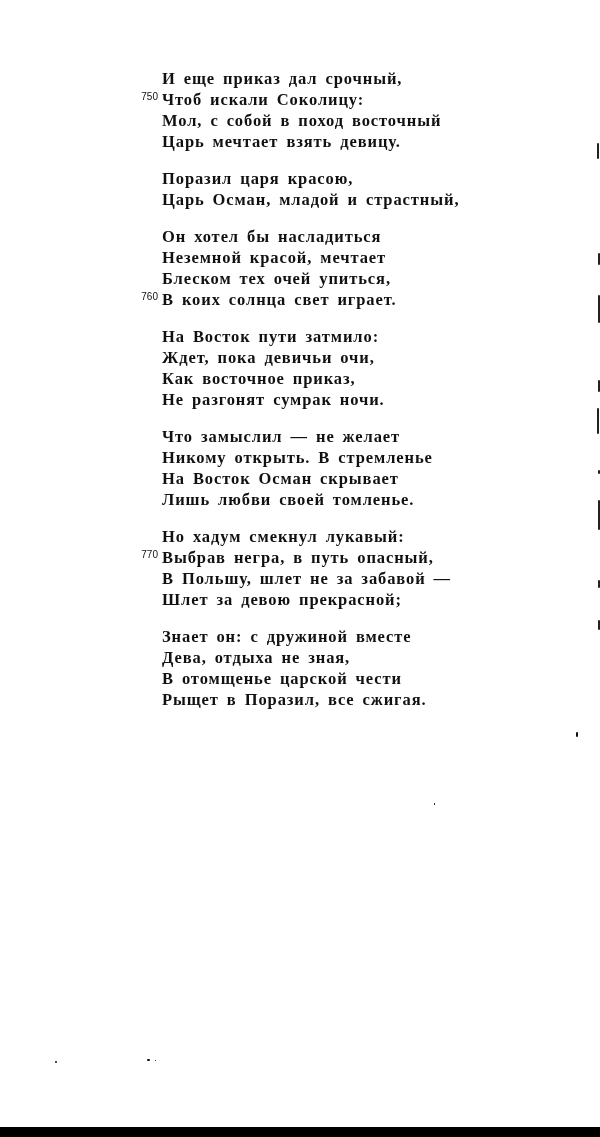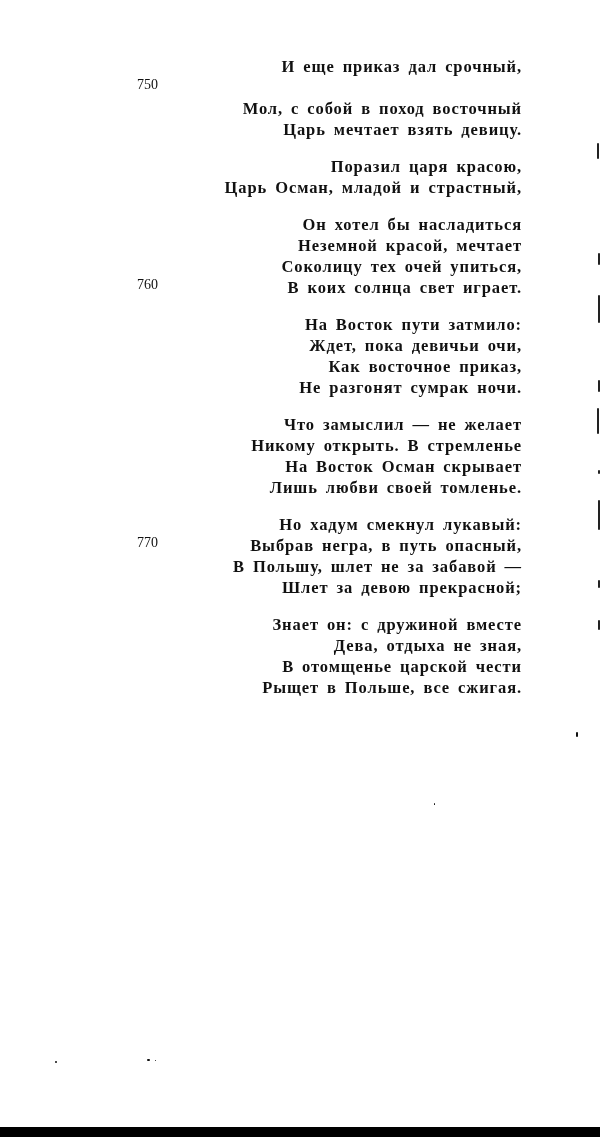--- a/index.html
+++ b/index.html
@@ -16,44 +16,43 @@
       color: #111111;
     }
     .page {
       position: absolute;
       left: 0; top: 0;
       width: 600px; height: 1137px;
     }
     .poem {
       position: absolute;
       left: 162px;
-      top: 56px;
+      top: 68px;
       width: 360px;
-      text-align: right;
     }
     .stanza {
       margin: 0 0 16px 0;
     }
     .line {
       position: relative;
       height: 21px;
       line-height: 21px;
       font-size: 16.5px;
       font-weight: bold;
       letter-spacing: 0.9px;
       word-spacing: 3px;
       white-space: nowrap;
     }
     .line-number {
       position: absolute;
       right: 100%;
       margin-right: 4px;
       top: -3px;
-      font-family: Liberation Serif, serif;
-      font-size: 14px;
+      font-family: Liberation Sans, sans-serif;
+      font-size: 10px;
       font-weight: normal;
       letter-spacing: 0;
     }
     
     .speck {
       position: absolute;
       background: #111;
       border-radius: 1px;
     }
     .right-edge-speck {
@@ -73,34 +72,34 @@
   </style>
 </head>
 <body>
 
 <div class="page">
 
   <div class="poem">
 
     <div class="stanza">
       <div class="line"><span>И еще приказ дал срочный,</span></div>
-      <div class="line"><span class="line-number">750</span></div>
+      <div class="line"><span class="line-number">750</span><span>Чтоб искали Соколицу:</span></div>
       <div class="line"><span>Мол, с собой в поход восточный</span></div>
       <div class="line"><span>Царь мечтает взять девицу.</span></div>
     </div>
 
     <div class="stanza">
       <div class="line"><span>Поразил царя красою,</span></div>
       <div class="line"><span>Царь Осман, младой и страстный,</span></div>
     </div>
 
     <div class="stanza">
       <div class="line"><span>Он хотел бы насладиться</span></div>
       <div class="line"><span>Неземной красой, мечтает</span></div>
-      <div class="line"><span>Соколицу тех очей упиться,</span></div>
+      <div class="line"><span>Блеском тех очей упиться,</span></div>
       <div class="line"><span class="line-number">760</span><span>В коих солнца свет играет.</span></div>
     </div>
 
     <div class="stanza">
       <div class="line"><span>На Восток пути затмило:</span></div>
       <div class="line"><span>Ждет, пока девичьи очи,</span></div>
       <div class="line"><span>Как восточное приказ,</span></div>
       <div class="line"><span>Не разгонят сумрак ночи.</span></div>
     </div>
 
@@ -115,21 +114,21 @@
       <div class="line"><span>Но хадум смекнул лукавый:</span></div>
       <div class="line"><span class="line-number">770</span><span>Выбрав негра, в путь опасный,</span></div>
       <div class="line"><span>В Польшу, шлет не за забавой —</span></div>
       <div class="line"><span>Шлет за девою прекрасной;</span></div>
     </div>
 
     <div class="stanza">
       <div class="line"><span>Знает он: с дружиной вместе</span></div>
       <div class="line"><span>Дева, отдыха не зная,</span></div>
       <div class="line"><span>В отомщенье царской чести</span></div>
-      <div class="line"><span>Рыщет в Польше, все сжигая.</span></div>
+      <div class="line"><span>Рыщет в Поразил, все сжигая.</span></div>
     </div>
 
   </div>
 
   <div class="right-edge-speck" style="left:597px; top:143px; height:16px;"></div>
   <div class="right-edge-speck" style="left:598px; top:253px; height:12px;"></div>
   <div class="right-edge-speck" style="left:598px; top:295px; height:28px;"></div>
   <div class="right-edge-speck" style="left:598px; top:380px; height:12px;"></div>
   <div class="right-edge-speck" style="left:597px; top:408px; height:26px;"></div>
   <div class="right-edge-speck" style="left:598px; top:470px; height:4px;"></div>

